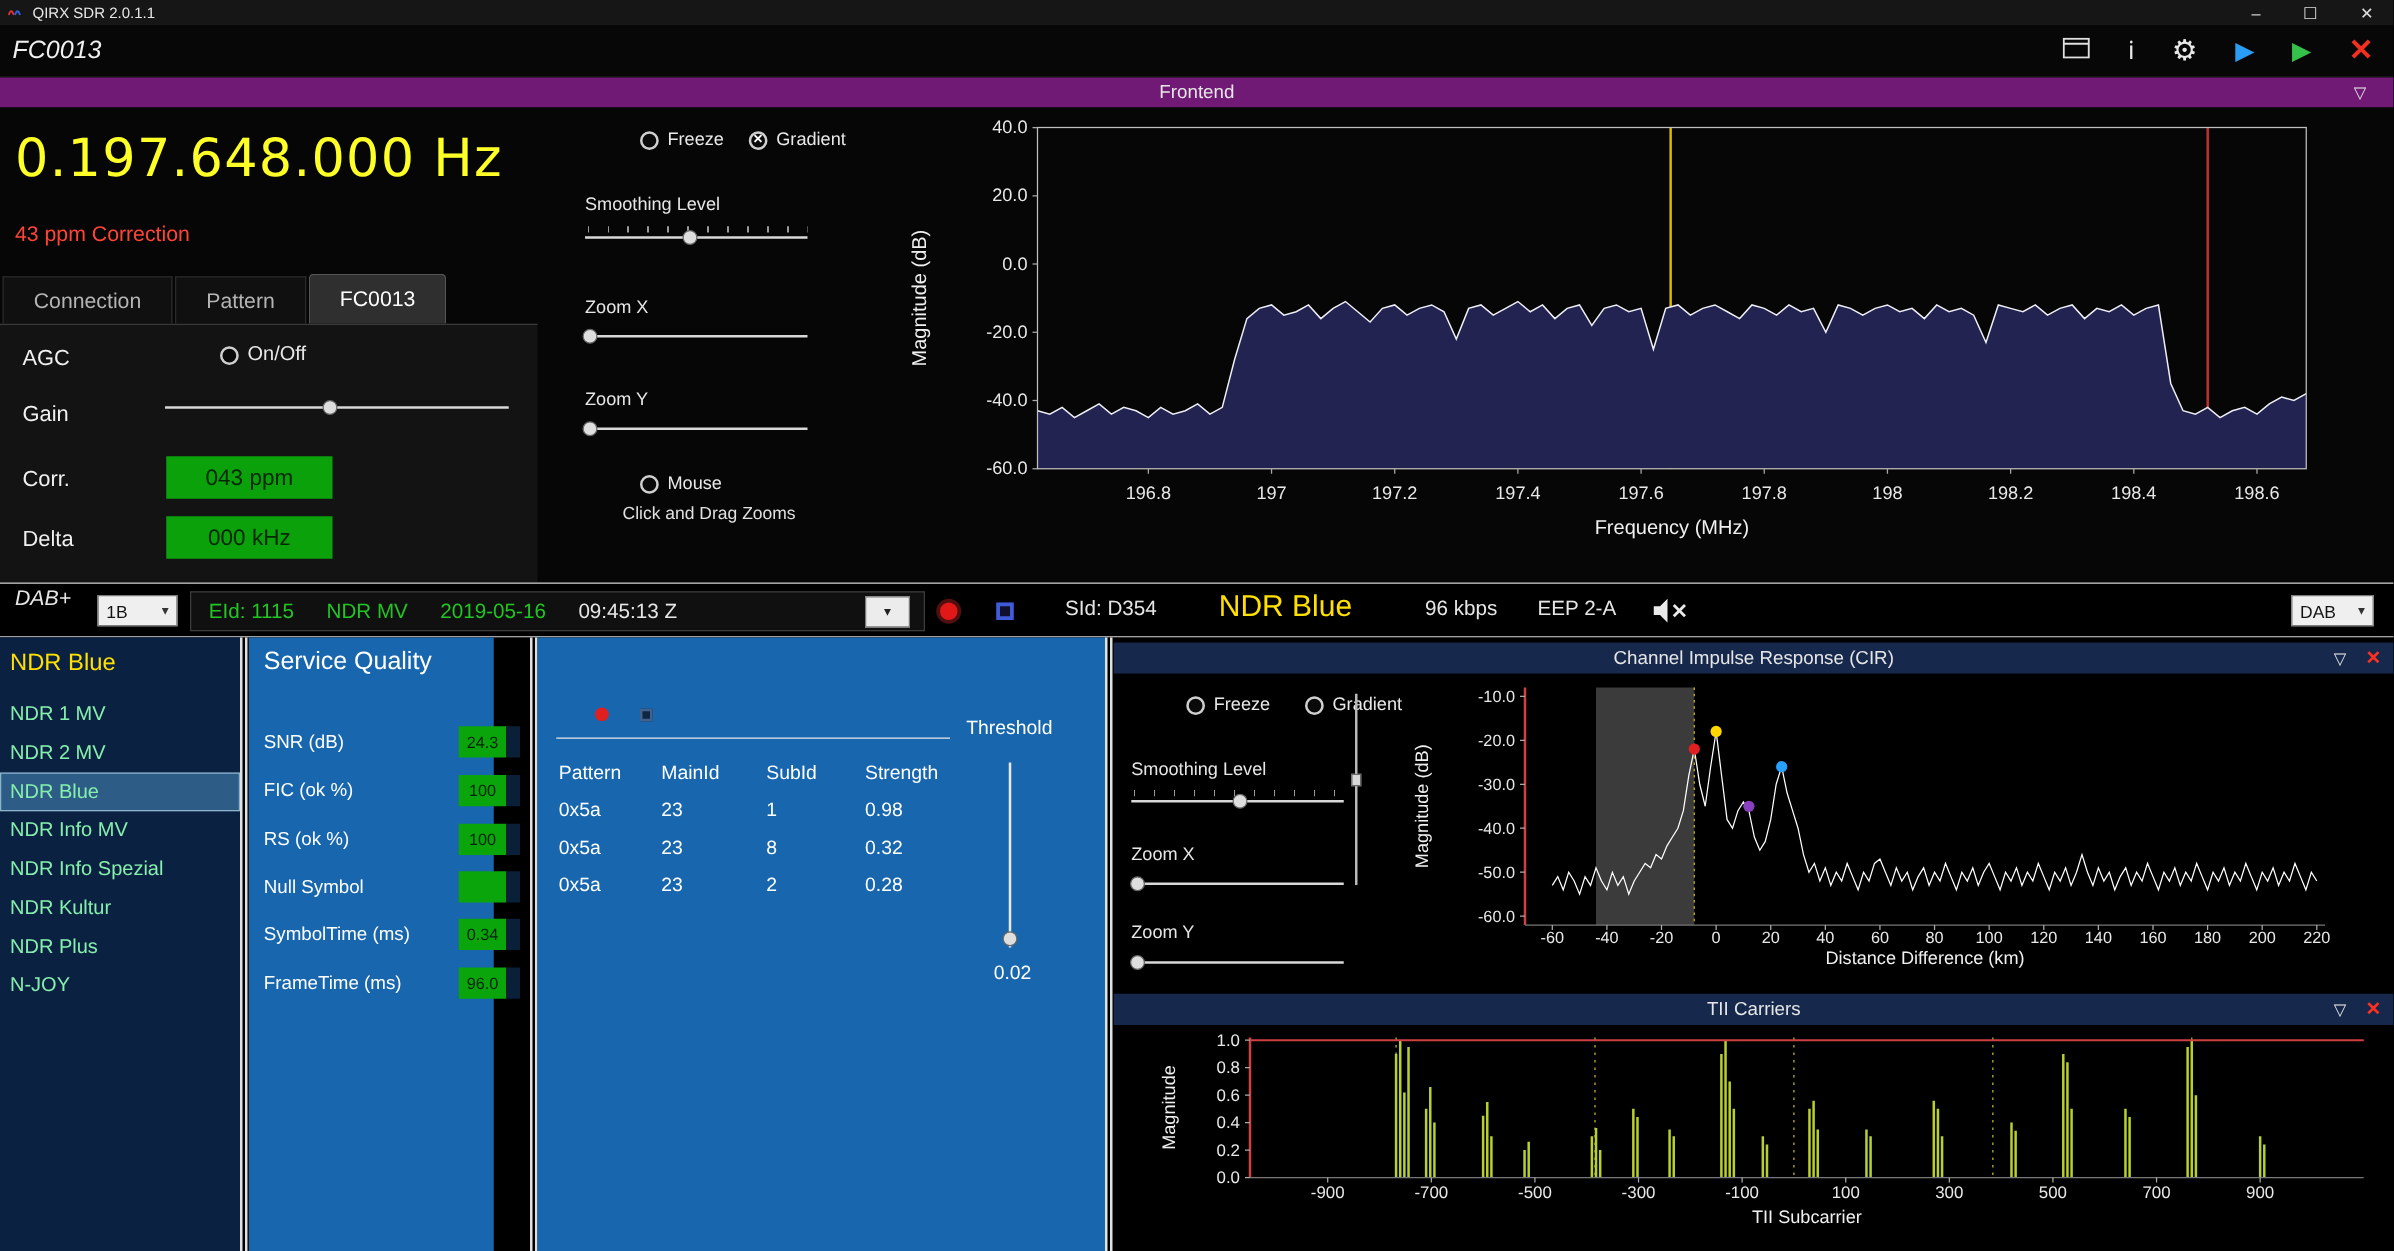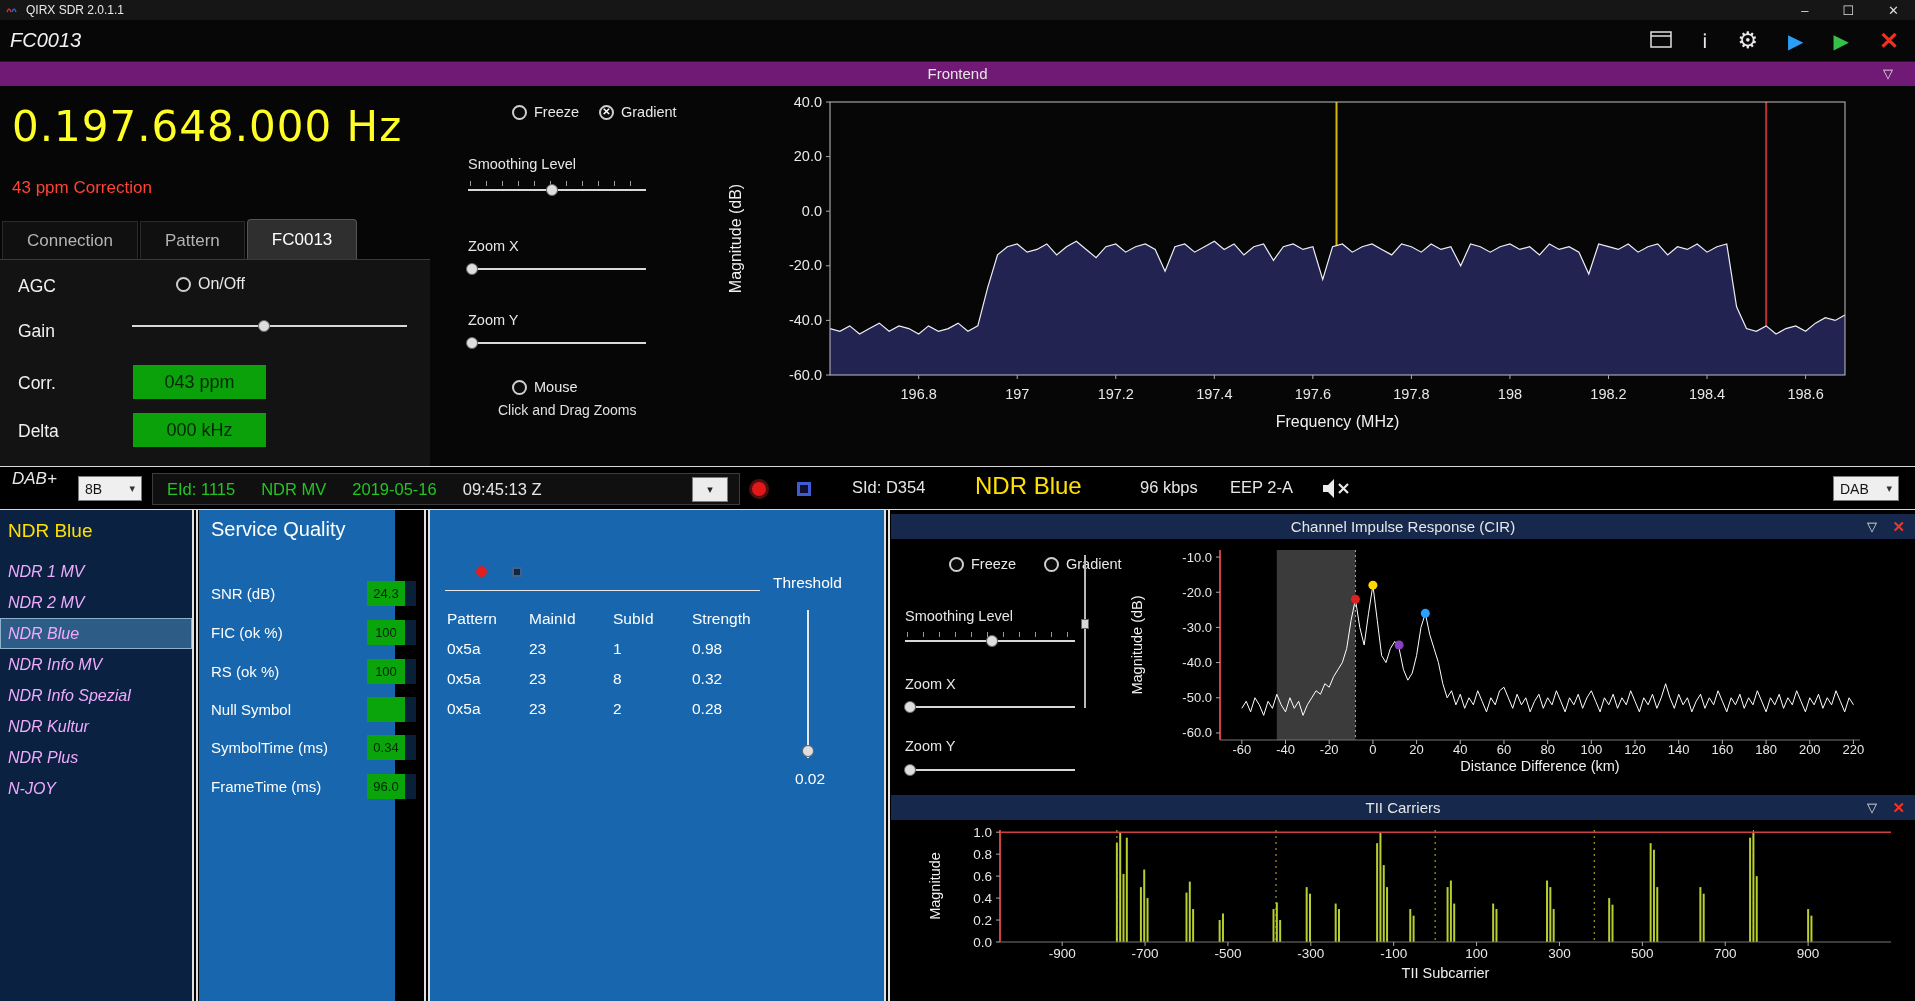--- a/index.html
+++ b/index.html
@@ -94,21 +94,21 @@
   .dab-bar .prot { position:absolute; left:1230px; top:11px; font-size:16.5px; }
   .muteicon { position:absolute; left:1322px; top:11px; }
 
   
   .bottom { position:absolute; left:0; top:510px; width:100%; height:491px; background:#000; }
   .vsplit { position:absolute; top:0; bottom:0; width:6px; border-left:2px solid #e0e0e0; border-right:2px solid #e0e0e0; }
 
   .services { position:absolute; left:0; top:0; width:192px; height:100%; background:#0b2142; }
   .services .shead { position:absolute; left:8px; top:10px; font-size:19px; color:#ffe000; }
   .services .slist { position:absolute; left:0; top:46px; width:100%; }
-  .svc-item { height:31px; line-height:31px; padding-left:8px; font-size:16px; color:#f0abfc;font-style:italic; }
+  .svc-item { height:31px; line-height:31px; padding-left:8px; font-size:16px; color:#86efac; }
   .svc-item.selected { background:#2d5c86; outline:1px solid #8fb2cc; outline-offset:-1px; }
 
   .sq-panel { position:absolute; left:199px; top:0; width:196px; height:100%; background:#1766ae; }
   .sq-panel .title { position:absolute; left:12px; top:8px; font-size:20px; color:#fff; }
   .sq-row { position:absolute; left:0; width:100%; height:26px; }
   .sq-row .lbl { position:absolute; left:12px; line-height:25px; font-size:15px; color:#fff; }
   .sq-box { position:absolute; left:168px; top:0; width:38px; height:25px; background:#0aa50a; color:#002407;
             font-size:13px; display:flex; align-items:center; justify-content:center; }
   .sq-box::after { content:""; position:absolute; right:-11px; top:0; width:11px; height:25px; background:#0a1f38; }
 
@@ -288,21 +288,21 @@
           <text x="132" y="289.5" text-anchor="end" fill="#e8e8e8" font-size="14.5">-60.0</text>
           <text x="647.5" y="337" text-anchor="middle" fill="#f0f0f0" font-size="16">Frequency (MHz)</text>
           <text x="51" y="148.5" text-anchor="middle" fill="#f0f0f0" font-size="16" transform="rotate(-90 51 148.5)">Magnitude (dB)</text>
         </svg>
       </div>
   </div>
 
   <div class="dab-bar">
     <span class="mode">DAB+</span>
     <span class="combo" style="left:78px; top:9px; width:64px;">
-      <span>8B</span>
+      <span>1B</span>
       <span class="arr">▾</span>
     </span>
     <span class="eid-group">
       <span class="grn">EId: 1115</span>
       <span class="grn">NDR MV</span>
       <span class="grn">2019-05-16</span>
       <span>09:45:13 Z</span>
     </span>
     <span class="darkcombo">
       <span>▾</span>

